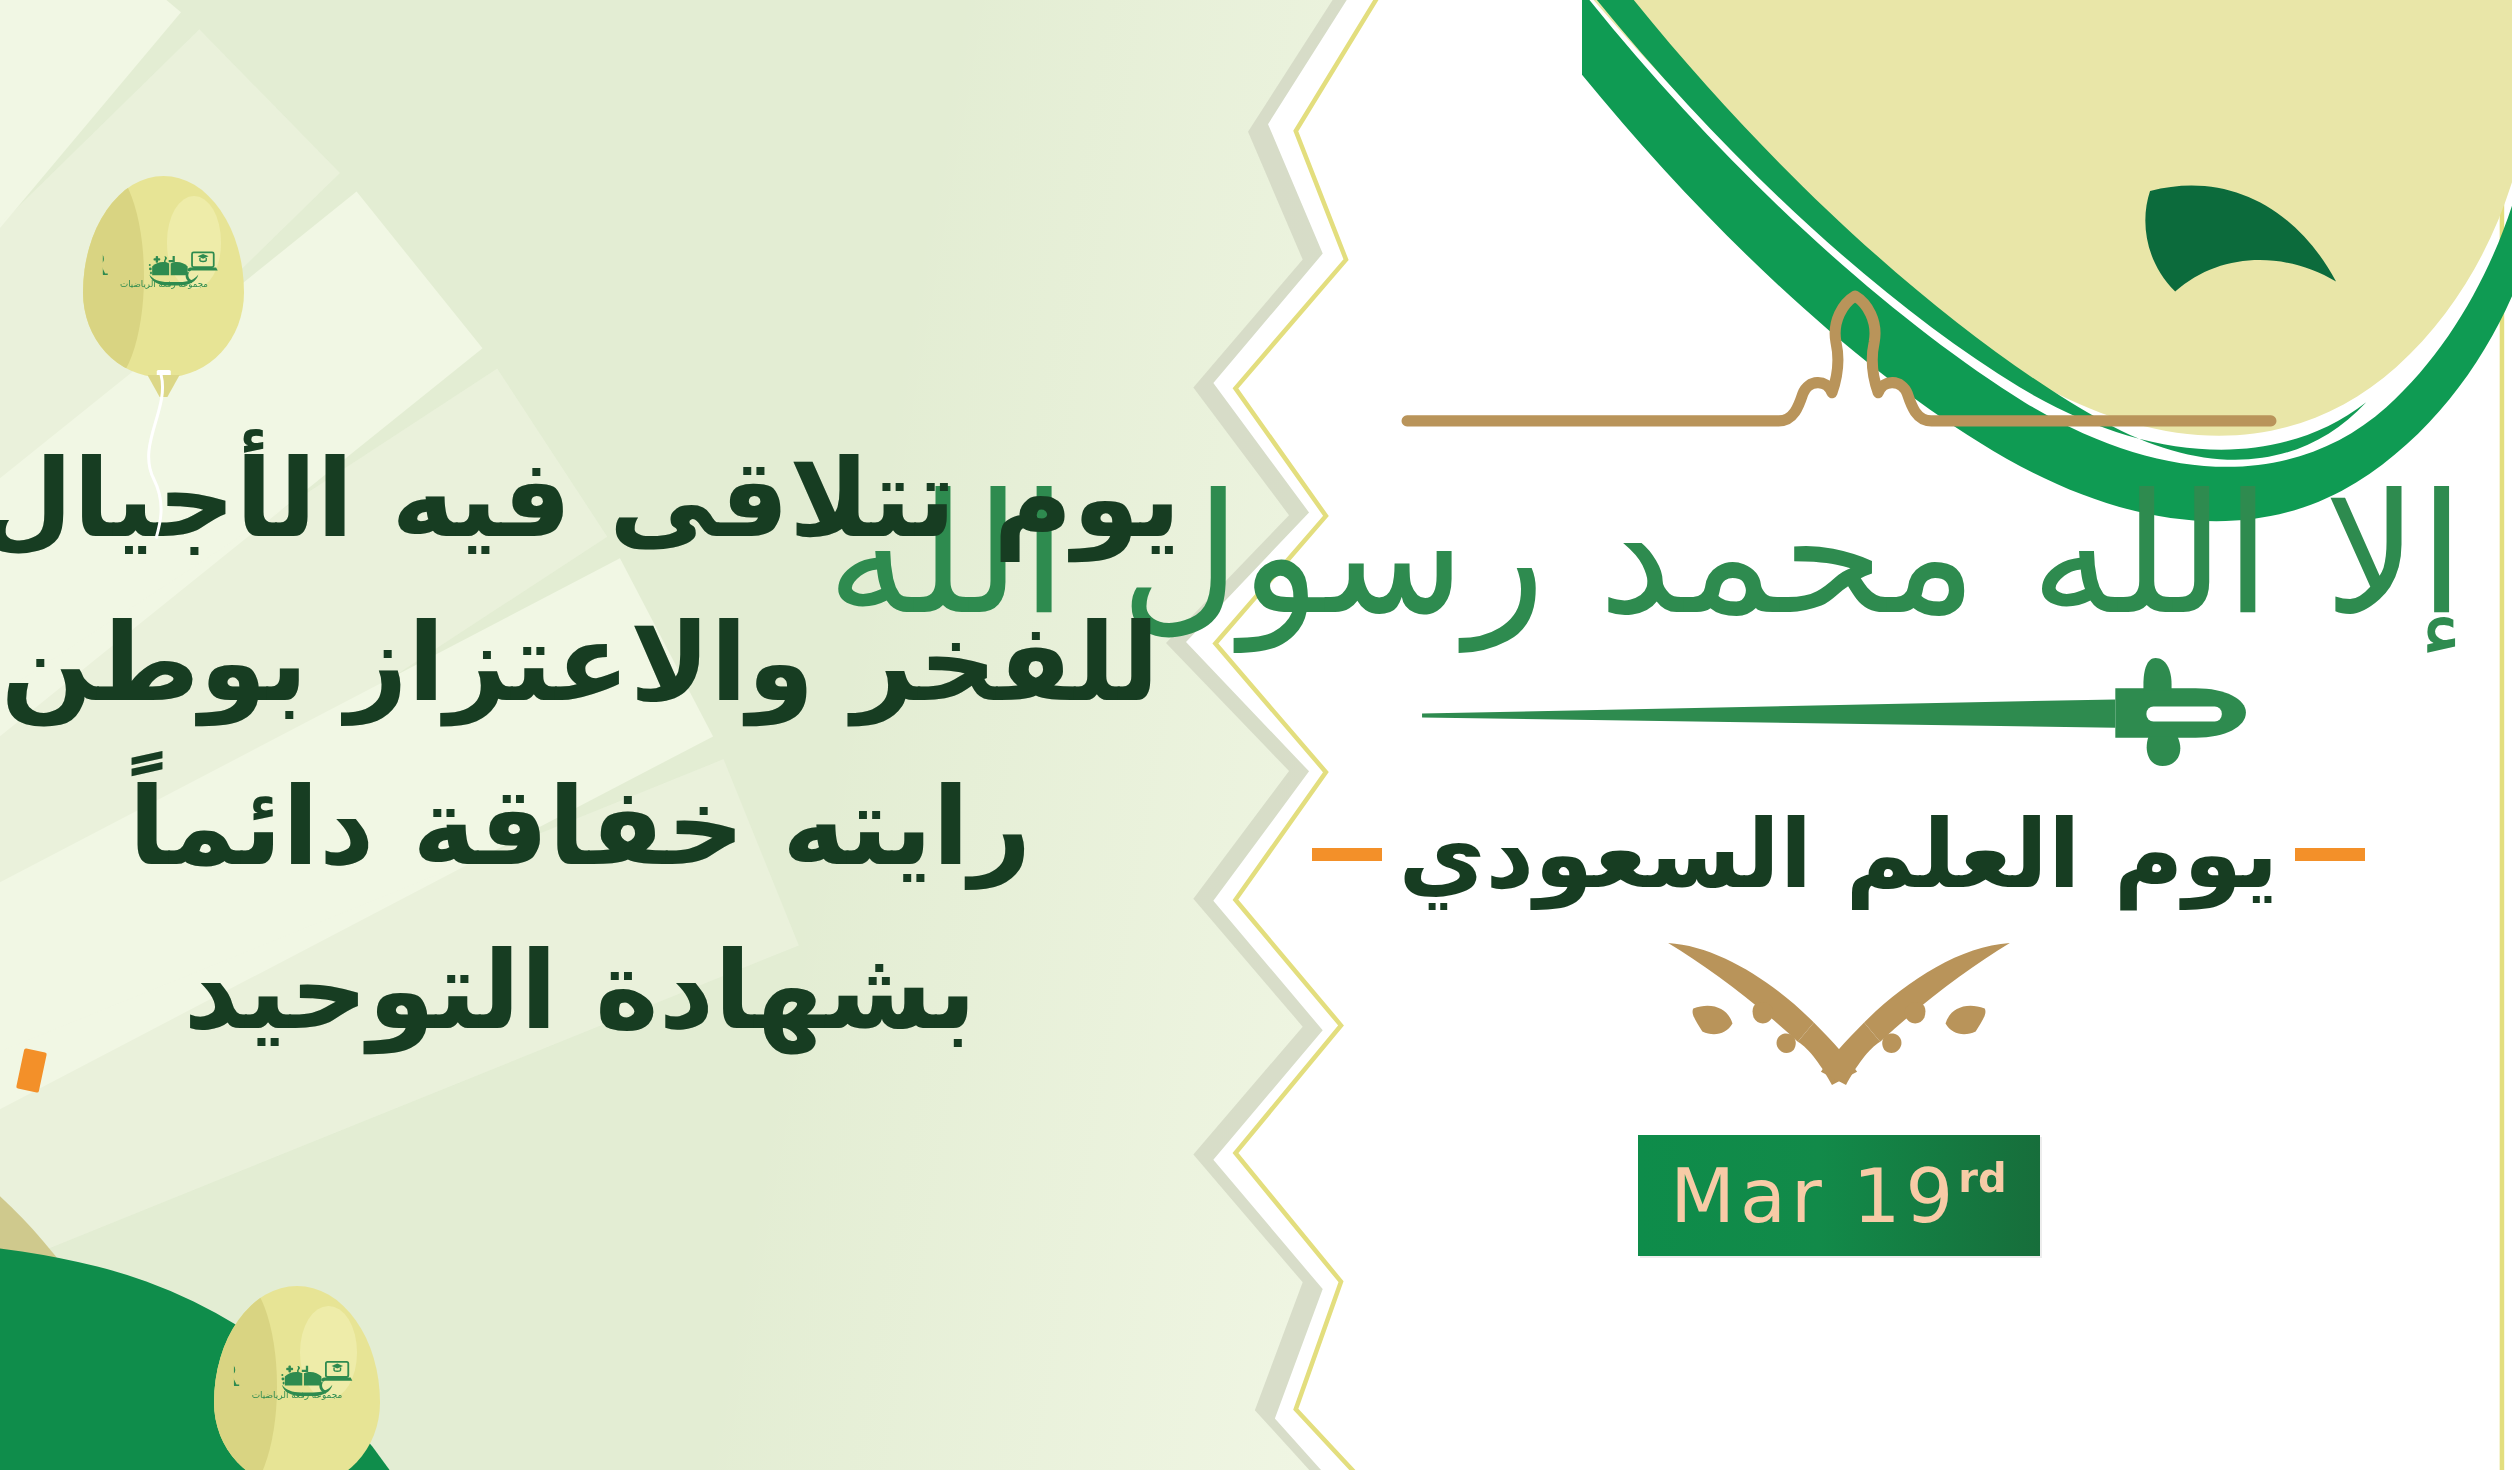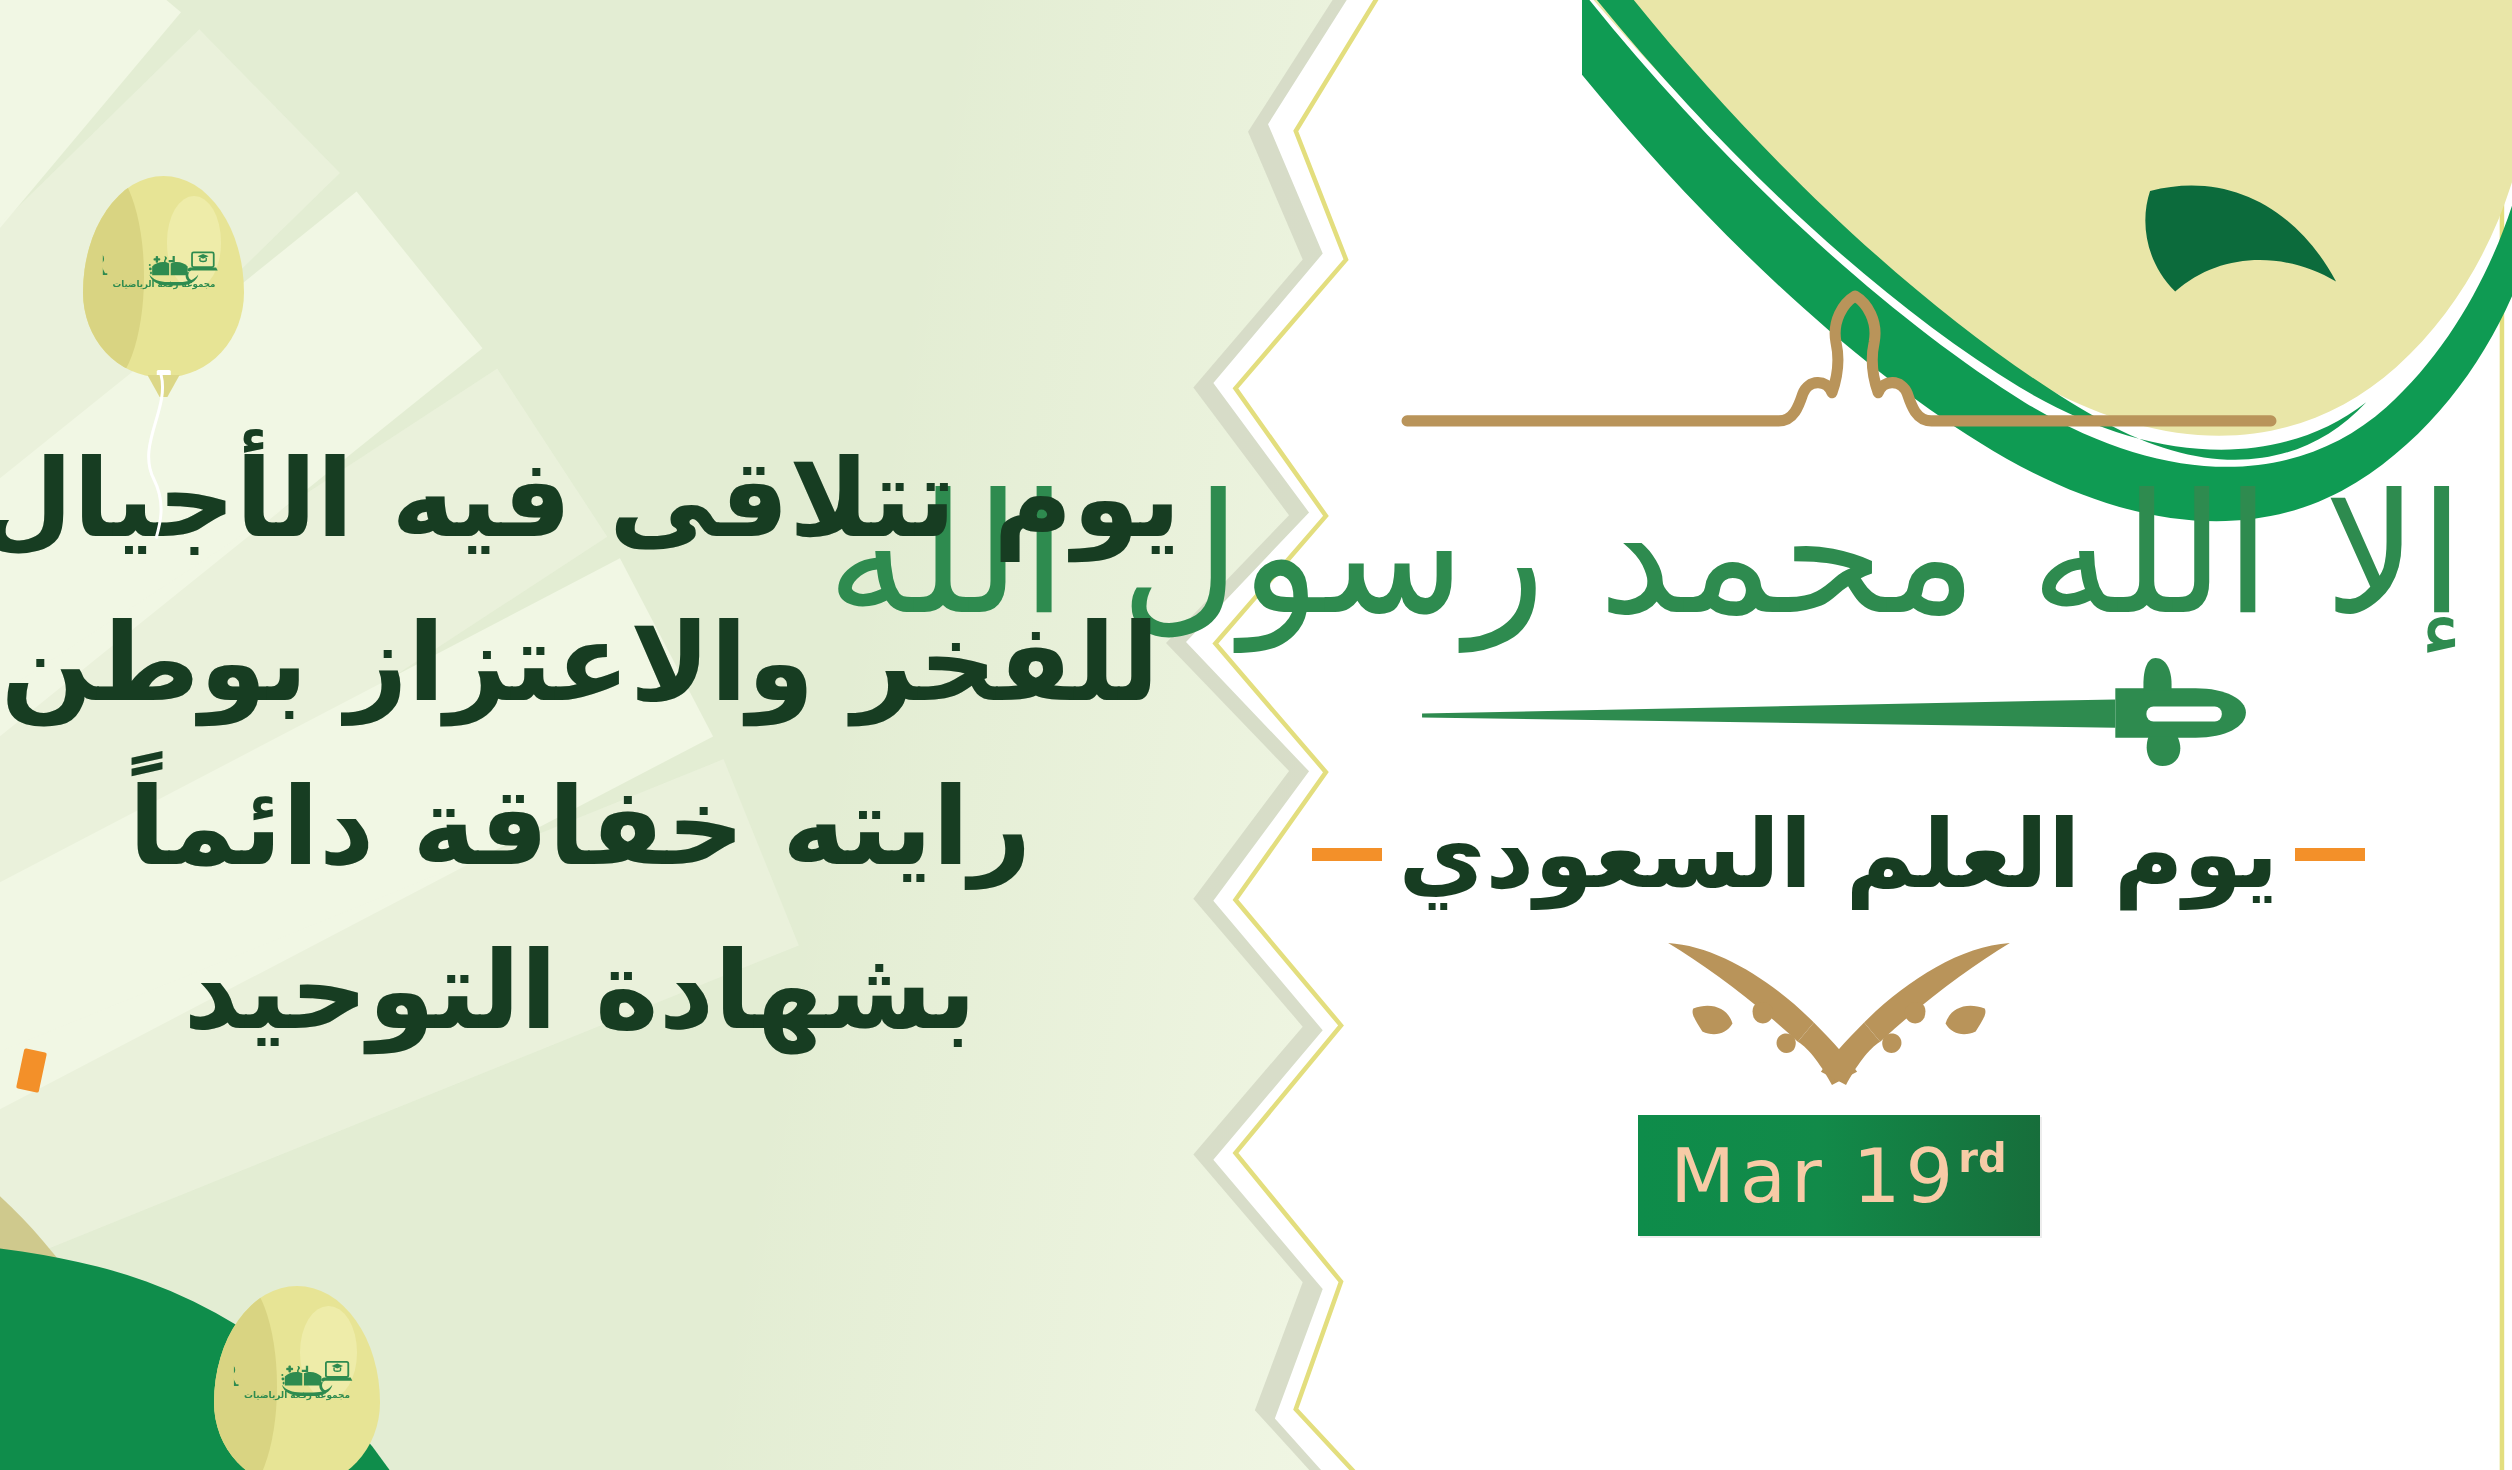--- a/index.html
+++ b/index.html
@@ -99,21 +99,21 @@
   }
   .dash{width:70px;height:13px;background:#f39029;flex:0 0 auto;}
   .flagday-text{
     font-size:95px;font-weight:700;color:#173d22;
     direction:rtl;white-space:nowrap;letter-spacing:-1px;
   }
   .swords-wrap{width:402px;height:166px;position:relative;margin-top:25px;}
   .swords-svg{position:absolute;left:0;top:0;width:100%;height:100%;}
 
   .date-badge{
-    margin-top:15px;
+    margin-top:35px;
     width:402px;height:121px;
     background:linear-gradient(90deg,#0e8c4a 0%,#128a49 45%,#176e3b 100%);
     display:flex;align-items:center;justify-content:center;
     box-shadow:2px 2px 0 rgba(0,0,0,.07);
   }
   .date-text{
     font-family:"DejaVu Sans","Liberation Sans",sans-serif;
     font-size:75px;color:#f7cba6;letter-spacing:5px;
     direction:ltr;display:flex;align-items:flex-start;
   }
@@ -154,21 +154,21 @@
     position:absolute;left:50%;bottom:-3.4%;transform:translateX(-50%);
     width:9%;height:7%;background:#fff;border-radius:1.5px;
   }
   .balloon .tie{
     position:absolute;left:50%;bottom:-10%;transform:translateX(-50%);
     width:20%;height:11%;background:#dcd787;
     clip-path:polygon(0% 0%, 100% 0%, 62% 100%, 38% 100%);
   }
   .balloon-logo{
     position:absolute;left:50%;top:46%;transform:translate(-50%,-50%);
-    width:76%;text-align:left;pointer-events:none;font-weight:bold;
+    width:76%;text-align:left;pointer-events:none;
   }
   .logo-svg{width:100%;height:auto;display:block;}
 
   
   .confetti{position:absolute;}
   .c-rect{border-radius:2px;}
 </style>
 </head>
 <body>
 

